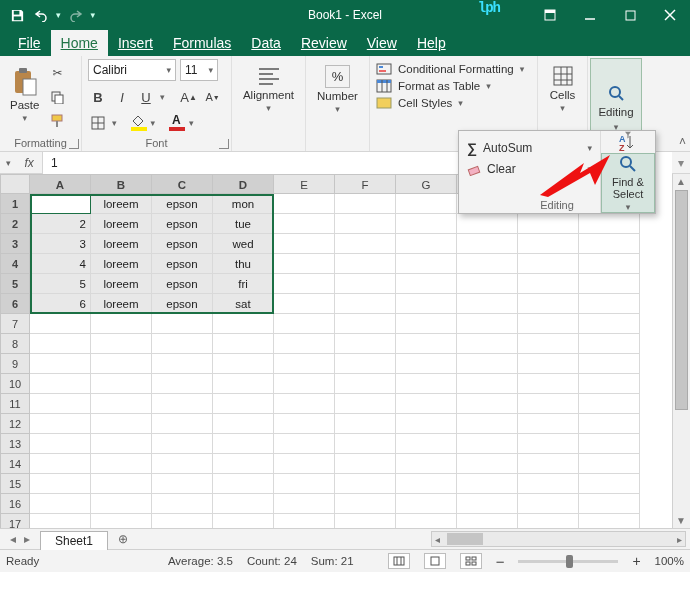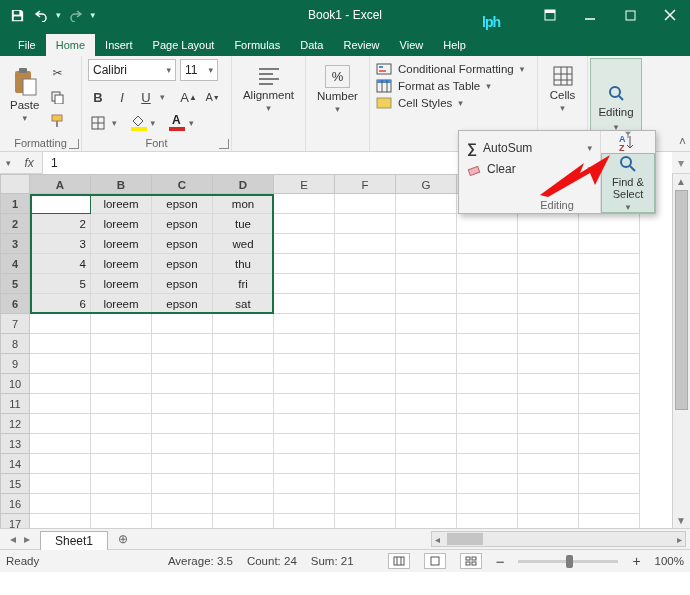--- a/index.html
+++ b/index.html
@@ -18,35 +18,35 @@
     height: 30px;
     background: #0a6848;
     color: #fff;
     display: flex;
     align-items: center;
     position: relative;
   }
   .titlebar .qat { display:flex; align-items:center; gap:6px; padding-left:8px;}
   .titlebar .qat .ic { width:18px; height:18px; display:flex; align-items:center; justify-content:center;}
   .title-center { position:absolute; left:50%; transform:translateX(-50%); font-size:12px; color:#fff;}
-  .winbtns { margin-left:auto; display:flex; align-items:flex-end; gap:0;}
+  .winbtns { margin-left:auto; display:flex; align-items:flex-start; gap:0;font-family:Liberation Mono, monospace;}
   .winbtns .wb { width:40px; height:30px; display:flex; align-items:center; justify-content:center; color:#fff;}
   .winbtns .sep {width:30px;}
   .logo { color:#3ae1ff; font-weight:bold; font-size:14px; letter-spacing:-1px;}
 
   .tabs {
     height:26px;
     background:#0a6848;
     display:flex;
     align-items:flex-end;
     padding-left:8px;
     color:#fff;
     gap:0;
   }
-  .tab { padding:5px 10px 5px 10px; font-size:11px; }
+  .tab { padding:5px 10px 5px 10px; font-size:14px;text-decoration:underline; }
   .tab.active { background:#f3f3f3; color:#217346;margin-top:8px;}
   .tab-right { margin-left:auto; display:flex; align-items:center; gap:12px; padding-right:12px;}
   .tab-right .item{ display:flex; align-items:center; gap:4px; font-size:12.5px;}
 
   .ribbon {
     height:96px;
     background:#f3f3f3;
     border-bottom:1px solid #d5d5d5;
     display:flex;
     position:relative;
@@ -209,21 +209,20 @@
           <line x1="11" y1="1" x2="1" y2="11" stroke="#fff" stroke-width="1.5"></line>
         </svg>
       </span>
   </div>
 </div>
 
 <div class="tabs">
   <div class="tab">File</div>
   <div class="tab active">Home</div>
   <div class="tab">Insert</div>
-  <div class="tab">Page Layout</div>
   <div class="tab">Formulas</div>
   <div class="tab">Data</div>
   <div class="tab">Review</div>
   <div class="tab">View</div>
   <div class="tab">Help</div>
 </div>
 
 <div class="ribbon">
 
   <div class="group" style="width:82px;">

